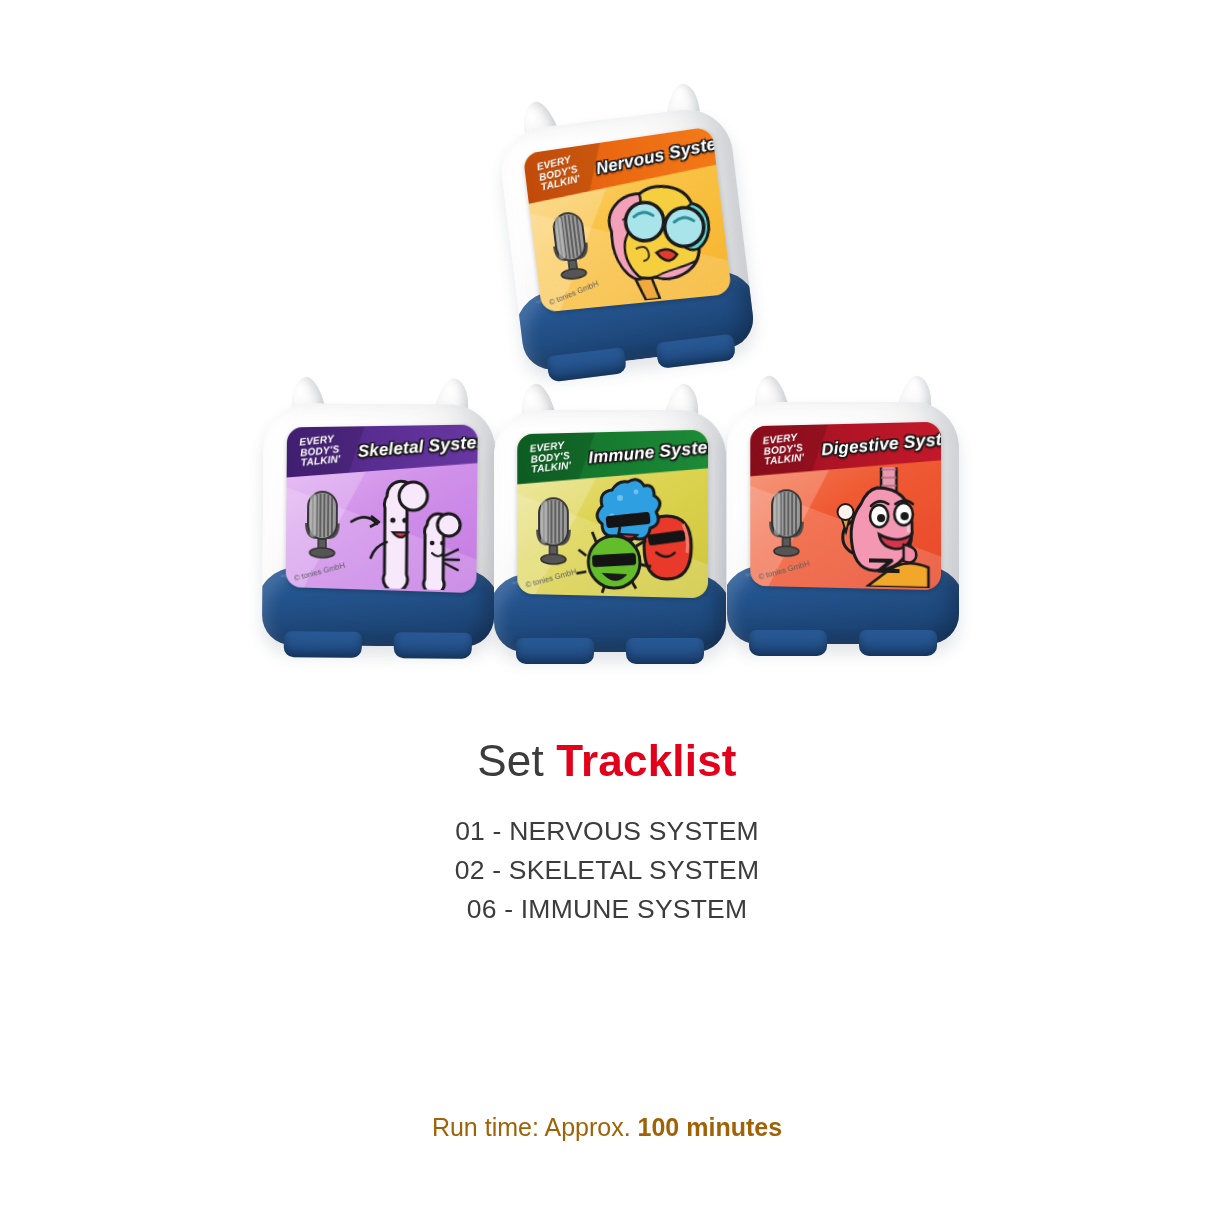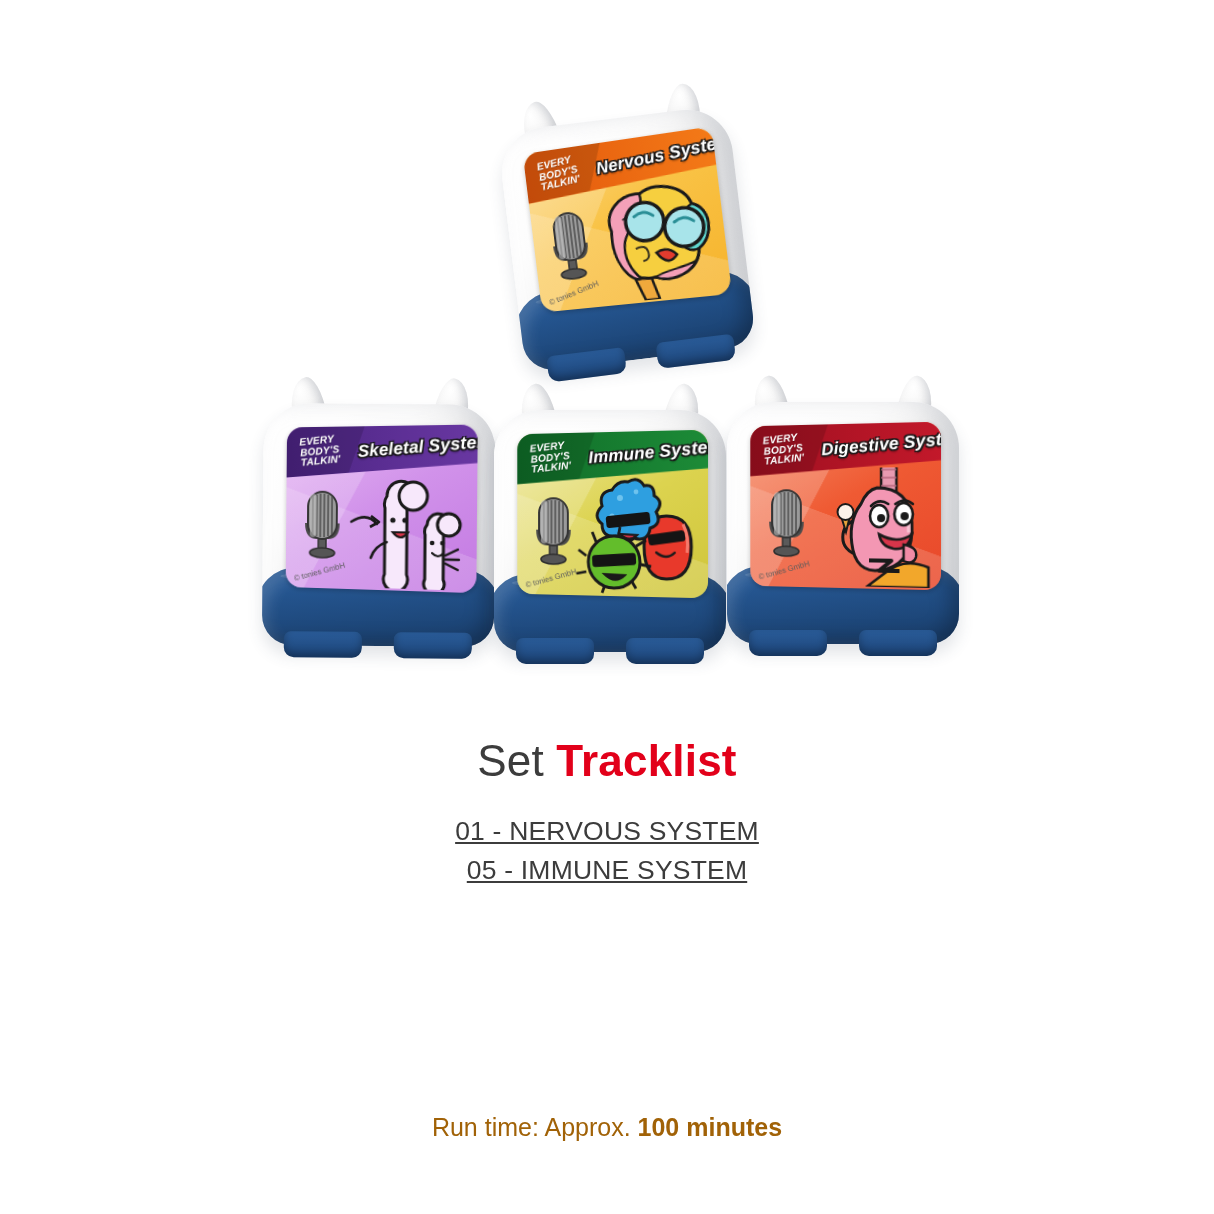--- a/index.html
+++ b/index.html
@@ -181,21 +181,20 @@
   #track-list{
     list-style:none;
     margin:26px 0 0 0;
     padding:0;
   }
   #track-list li{
     font-size:26.5px;
     color:#3c3c3c;
     line-height:39px;
     letter-spacing:.2px;
-    text-decoration:underline;
   }
   #runtime-line{
     position:absolute;
     left:0; top:1113px; width:1214px;
     text-align:center;
     font-size:25px;
     color:#a16207;
   }
   #runtime-line b{font-weight:bold;}
 </style>
@@ -477,17 +476,18 @@
     </div>
   </div>
 
 </div>
 
 <div id="tracklist-section">
   <h1 id="set-tracklist-title"><span>Set </span><span class="accent">Tracklist</span></h1>
 
   <ul id="track-list">
     <li>01 - NERVOUS SYSTEM</li>
-    <li>05 - IMMUNE SYSTEM</li>
+    <li>02 - SKELETAL SYSTEM</li>
+    <li>06 - IMMUNE SYSTEM</li>
   </ul>
 </div>
 
 <div id="runtime-line"><span>Run time: Approx. </span><b>100 minutes</b></div>
 
 </body></html>

